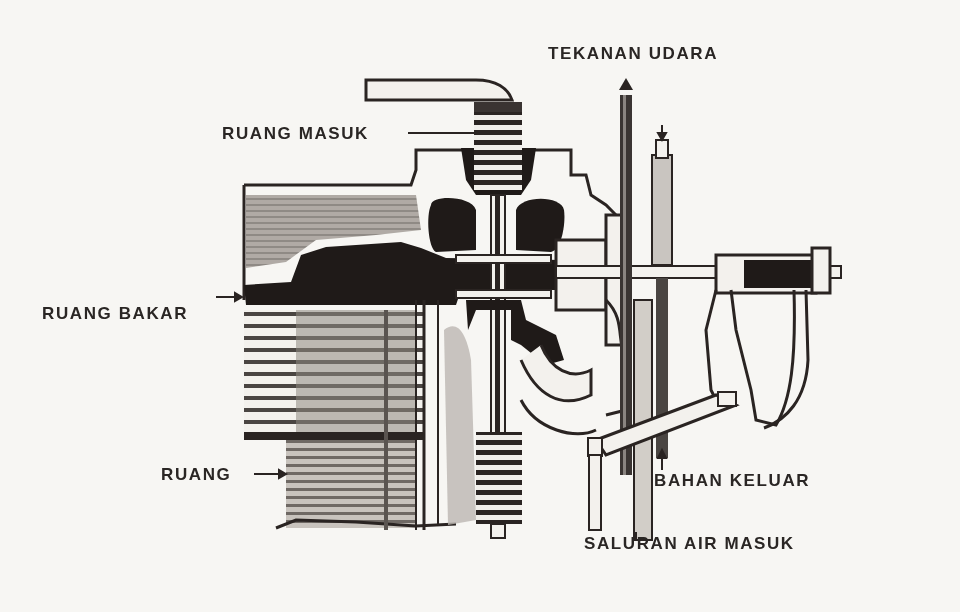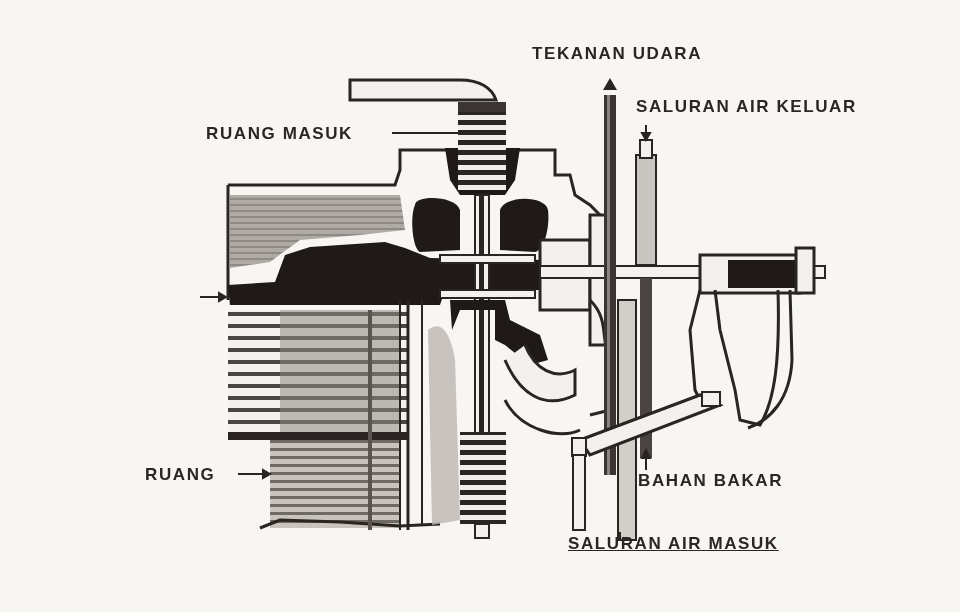--- a/index.html
+++ b/index.html
@@ -1,17 +1,17 @@
 <!DOCTYPE html>
 <html><head>
 <meta charset="utf-8">
 <style>
   html, body { margin:0; padding:0; }
   body { width:960px; height:612px; background:#f7f6f3; overflow:hidden; position:relative; font-family:"Liberation Sans", sans-serif; }
-  #stage { position:absolute; left:0; top:0; width:924px; height:612px; }
+  #stage { position:absolute; left:16px; top:0; width:924px; height:612px; }
   .lbl { position:absolute; font-family:"Liberation Sans", sans-serif; font-weight:bold; font-size:17px; letter-spacing:1.6px; color:#2a2624; white-space:nowrap; line-height:1; }
   svg { position:absolute; left:0; top:0; }
 </style>
 </head>
 <body>
 
 <div id="stage">
 
   <svg width="960" height="612" viewBox="0 0 960 612">
     <defs>
@@ -122,19 +122,19 @@
       <polygon points="270,474 263,470 263,478"></polygon>
       <line x1="646" y1="125" x2="646" y2="140"></line>
       <polygon points="646,140 642,133 650,133"></polygon>
       <line x1="646" y1="458" x2="646" y2="470"></line>
       <polygon points="646,450 642,458 650,458"></polygon>
       <line x1="620" y1="540" x2="620" y2="532"></line>
     </g>
   </svg>
 
   <div class="lbl" style="left:532px; top:45px;">TEKANAN UDARA</div>
-  <div class="lbl" style="left:636px; top:98px;">SALURAN AIR KELUAR</div>
   <div class="lbl" style="left:206px; top:125px;">RUANG MASUK</div>
+  <div class="lbl" style="left:26px; top:305px;">RUANG BAKAR</div>
   <div class="lbl" style="left:145px; top:466px;">RUANG</div>
-  <div class="lbl" style="left:638px; top:472px;">BAHAN BAKAR</div>
-  <div class="lbl" style="left:568px; top:535px;text-decoration:underline;">SALURAN AIR MASUK</div>
+  <div class="lbl" style="left:638px; top:472px;">BAHAN KELUAR</div>
+  <div class="lbl" style="left:568px; top:535px;">SALURAN AIR MASUK</div>
 
 </div>
 
 </body></html>

